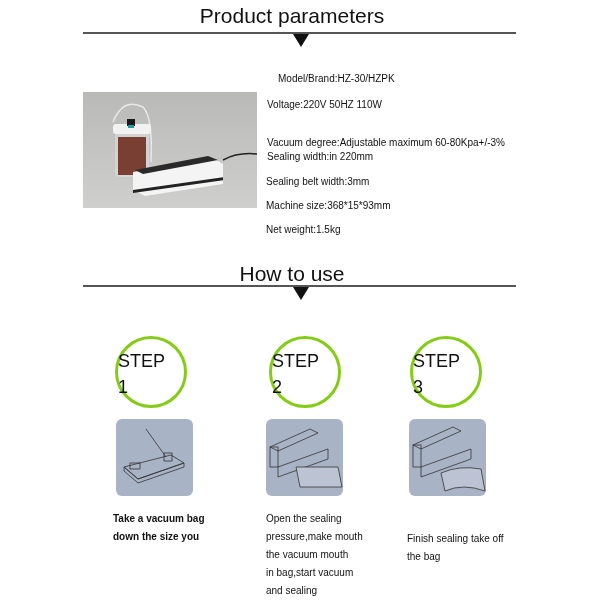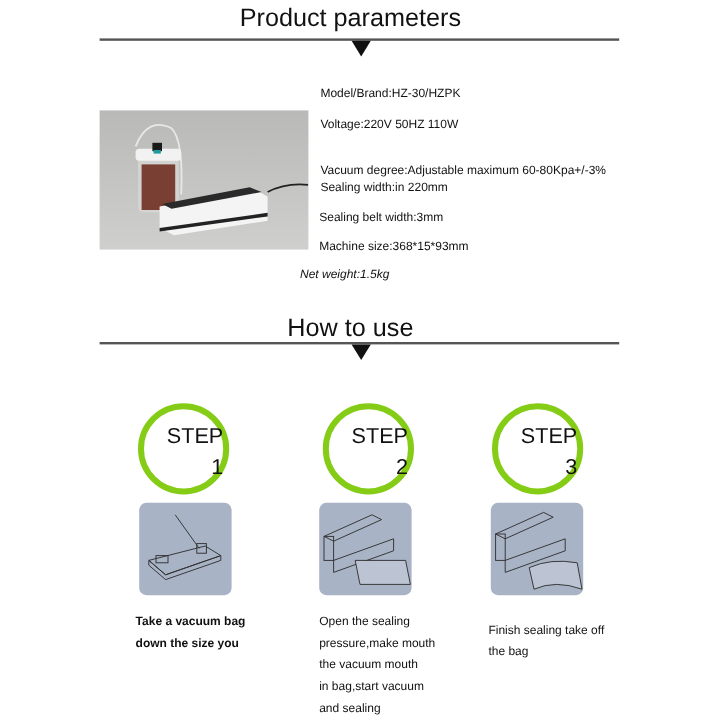--- a/index.html
+++ b/index.html
@@ -2,21 +2,21 @@
 <html><head>
 <meta charset="utf-8">
 <style>
   html,body{margin:0;padding:0;background:#fff;}
   body{width:600px;height:600px;position:relative;overflow:hidden;font-family:"Liberation Sans",sans-serif;color:#111;}
   .section-title{position:absolute;left:0;width:584px;text-align:center;font-size:21px;color:#111;}
   .rule{position:absolute;left:83px;width:433px;height:2px;background:#555;}
   .tri{position:absolute;left:293px;width:0;height:0;border-left:8px solid transparent;border-right:8px solid transparent;border-top:13px solid #111;}
   .photo{position:absolute;left:83px;top:92px;width:174px;height:116px;background:linear-gradient(180deg,#b9b9b7 0%,#c6c6c4 60%,#cfcfcd 100%);overflow:hidden;}
   .spec{position:absolute;font-size:10px;color:#111;white-space:nowrap;}
-  .step-circle{position:absolute;width:66px;height:66px;border:5px solid #84cc16;border-radius:50%;text-align:right;}
+  .step-circle{position:absolute;width:66px;height:66px;border:3px solid #84cc16;border-radius:50%;text-align:left;}
   .step-circle .word{position:absolute;left:0;width:100%;top:12px;font-size:18px;}
   .step-circle .num{position:absolute;left:0;width:100%;top:38px;font-size:18px;}
   .step-img{position:absolute;width:77px;height:77px;border-radius:6px;background:#a9b3c6;overflow:hidden;}
   .step-text{position:absolute;font-size:10px;line-height:18px;color:#111;}
 </style>
 </head>
 <body>
 
 <div class="section-title" style="top:4px;">Product parameters</div>
 <div class="rule" style="top:32px;"></div>
@@ -34,27 +34,27 @@
     <rect x="30" y="32" width="38" height="10" rx="3" fill="#f2f2f2"></rect>
     <rect x="44" y="27" width="8" height="7" fill="#1a1a1a"></rect>
     <rect x="45" y="33" width="6" height="3" fill="#1c9c9c"></rect>
 
     <polygon points="50,80 130,66 140,72 140,92 62,104 50,98" fill="#f4f4f4"></polygon>
     <polygon points="52,78 125,64 135,68 60,82" fill="#2a2a2a"></polygon>
     <rect x="50" y="97" width="90" height="3" fill="#222" transform="skewY(-8) translate(0,8)"></rect>
   </svg>
 </div>
 
-<div class="spec" style="left:267px;top:73px;text-align:center;">Model/Brand:HZ-30/HZPK</div>
+<div class="spec" style="left:278px;top:73px;text-align:center;">Model/Brand:HZ-30/HZPK</div>
 <div class="spec" style="left:267px;top:99px;">Voltage:220V 50HZ 110W</div>
 <div class="spec" style="left:267px;top:125px;margin-top:12px;">Vacuum degree:Adjustable maximum 60-80Kpa+/-3%</div>
 <div class="spec" style="left:267px;top:151px;">Sealing width:in 220mm</div>
 <div class="spec" style="left:266px;top:176px;">Sealing belt width:3mm</div>
 <div class="spec" style="left:266px;top:200px;">Machine size:368*15*93mm</div>
-<div class="spec" style="left:250px;top:224px;font-style:italic;">Net weight:1.5kg</div>
+<div class="spec" style="left:266px;top:224px;">Net weight:1.5kg</div>
 
 <div class="section-title" style="top:262px;">How to use</div>
 <div class="rule" style="top:285px;"></div>
 <div class="tri" style="top:287px;"></div>
 
 <div class="step-circle" style="left:115px;top:336px;">
   <div class="word">STEP</div>
   <div class="num">1</div>
 </div>
 <div class="step-circle" style="left:269px;top:336px;">
@@ -96,16 +96,16 @@
   <div>Take a vacuum bag</div>
   <div>down the size you</div>
 </div>
 <div class="step-text" style="left:266px;top:510px;">
   <div>Open the sealing</div>
   <div>pressure,make mouth</div>
   <div>the vacuum mouth</div>
   <div>in bag,start vacuum</div>
   <div>and sealing</div>
 </div>
-<div class="step-text" style="left:407px;top:517px;">
+<div class="step-text" style="left:407px;top:530px;">
   <div>Finish sealing take off</div>
   <div>the bag</div>
 </div>
 
 </body></html>

